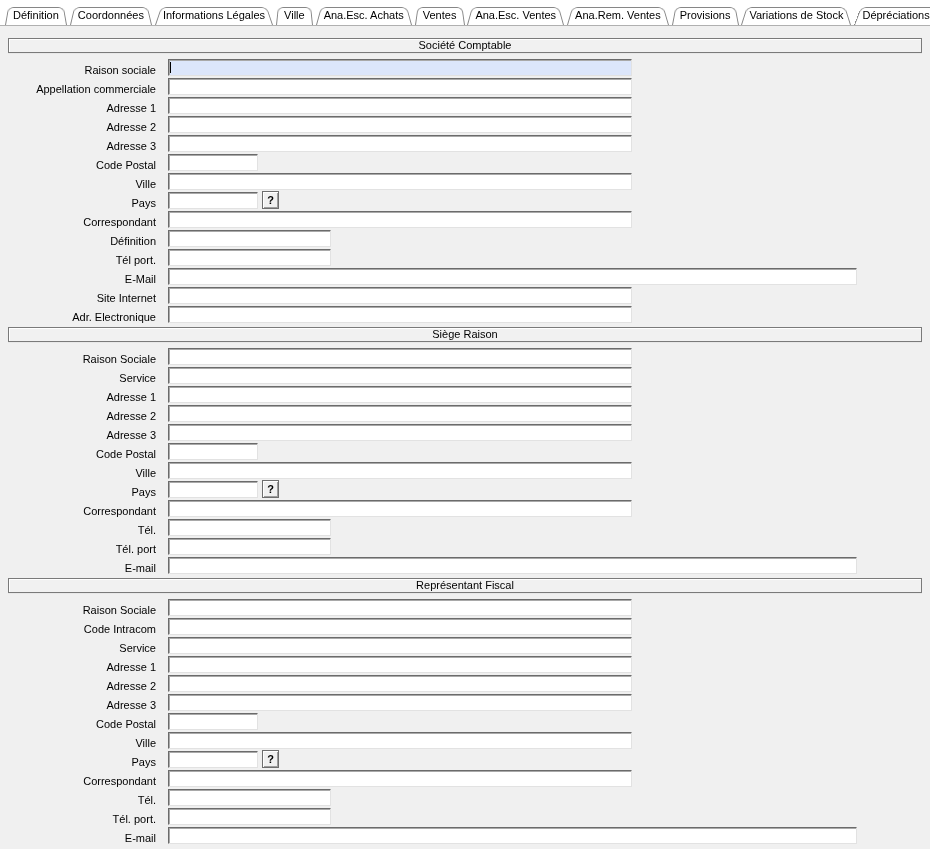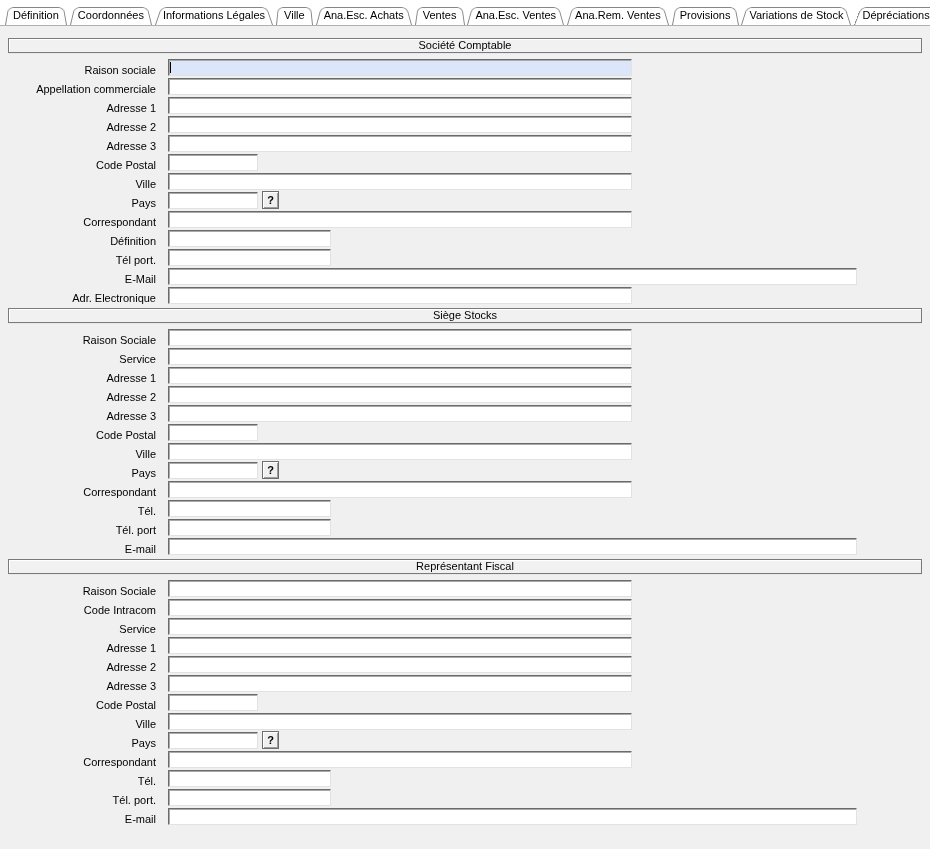--- a/index.html
+++ b/index.html
@@ -167,24 +167,28 @@
     </div>
     <div class="row">
       <label>Tél port.</label>
       <input type="text" class="tbox w-medium" style="">
     </div>
     <div class="row">
       <label>E-Mail</label>
       <input type="text" class="tbox w-wide" style="">
     </div>
     <div class="row">
+      <label>Site Internet</label>
+      <input type="text" class="tbox w-long" style="">
+    </div>
+    <div class="row">
       <label>Adr. Electronique</label>
       <input type="text" class="tbox w-long" style="">
     </div>
-    <div class="section-header">Siège Stocks</div>
+    <div class="section-header">Siège Raison</div>
     <div class="row">
       <label>Raison Sociale</label>
       <input type="text" class="tbox w-long" style="">
     </div>
     <div class="row">
       <label>Service</label>
       <input type="text" class="tbox w-long" style="">
     </div>
     <div class="row">
       <label>Adresse 1</label>

